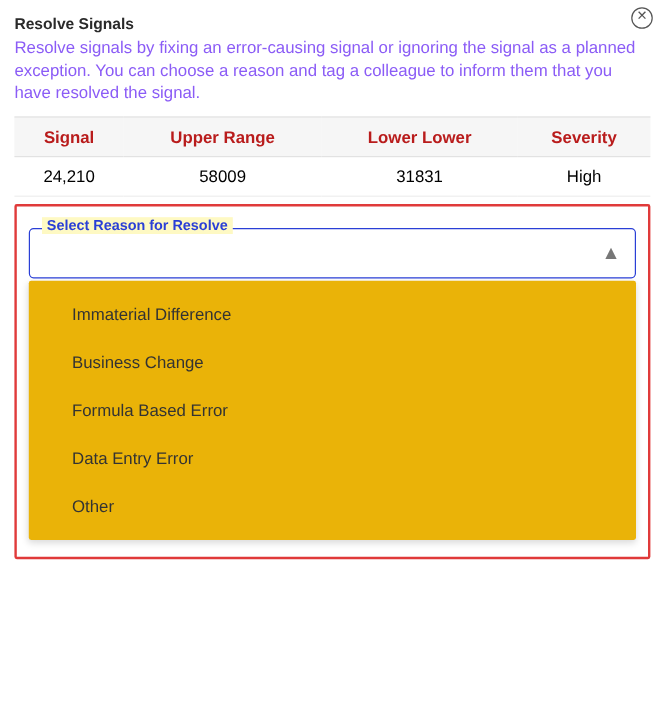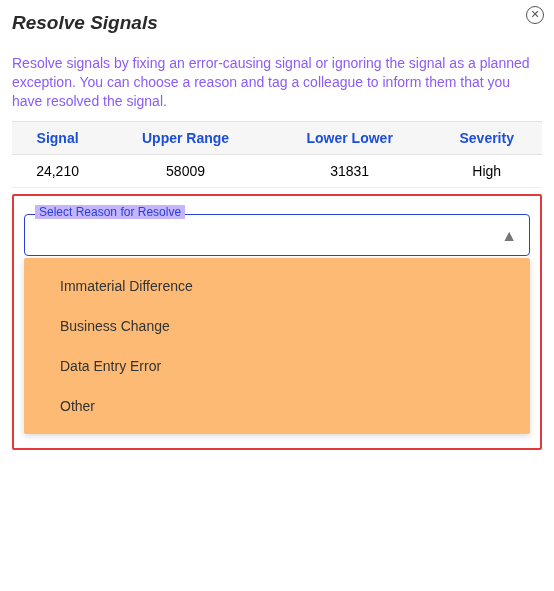--- a/index.html
+++ b/index.html
@@ -24,25 +24,24 @@
       border: 1.2px solid #555;
       border-radius: 50%;
       font-size: 11px;
       line-height: 15px;
       text-align: center;
       color: #555;
       cursor: pointer;
       background: #fff;
     }
     .title {
-      font-size: 19px;
+      font-size: 13px;
       font-weight: 600;
       color: #2a2a2a;
-      margin: 2px 0 20px 0;
-      font-style: italic;
+      margin: 2px 0 3px 0;
     }
     .desc {
       font-size: 14px;
       color: #8b5cf6;
       line-height: 1.35;
       margin-bottom: 10px;
     }
     .subdesc {
       font-size: 14px;
       color: #666;
@@ -51,21 +50,21 @@
     table.signal-table {
       width: 100%;
       border-collapse: collapse;
       font-size: 14px;
     }
     .signal-table thead th {
       background: #f6f6f6;
       border-top: 1px solid #e2e2e2;
       border-bottom: 1px solid #e2e2e2;
       font-weight: 600;
-      color: #1d4ed8;
+      color: #b91c1c;
       padding: 8px 6px;
       text-align: center;
     }
     .signal-table tbody td {
       border-bottom: 1px solid #eee;
       padding: 8px 6px;
       text-align: center;
       color: #000000;
     }
     .severity-high {
@@ -81,42 +80,43 @@
       position: relative;
       border: 1.5px solid #2a3fd6;
       border-radius: 4px;
       margin-top: 12px;
       background: #fff;
     }
     .select-label {
       position: absolute;
       top: -10px;
       left: 10px;
-      background: #c4b5fd;
+      background: #fef9c3;
       padding: 0 4px;
       font-size: 12px;
       color: #2a3fd6;
+      font-weight: bold;
     }
     .select-input {
       display: flex;
       align-items: center;
       justify-content: space-between;
       padding: 12px 12px 10px 12px;
       cursor: pointer;
     }
     .select-value {
       flex: 1;
       min-height: 16px;
     }
     .chevron {
       color: #777;
     }
     .dropdown {
       margin-top: 2px;
-      background: #fdba74;
+      background: #eab308;
       box-shadow: 0 2px 6px rgba(0,0,0,0.15);
       border-radius: 2px;
       padding: 8px 0;
     }
     .dropdown-item {
       padding: 12px 16px 12px 36px;
       font-size: 14px;
       color: #333;
       cursor: pointer;
     }
@@ -156,19 +156,20 @@
       <div class="select-label">Select Reason for Resolve</div>
       <div class="select-input">
         <div class="select-value"></div>
         <div class="chevron">▲</div>
       </div>
     </div>
 
     <div class="dropdown">
       <div class="dropdown-item">Immaterial Difference</div>
       <div class="dropdown-item">Business Change</div>
+      <div class="dropdown-item">Formula Based Error</div>
       <div class="dropdown-item">Data Entry Error</div>
       <div class="dropdown-item">Other</div>
     </div>
 
   </div>
 
 </div>
 
 </body></html>

